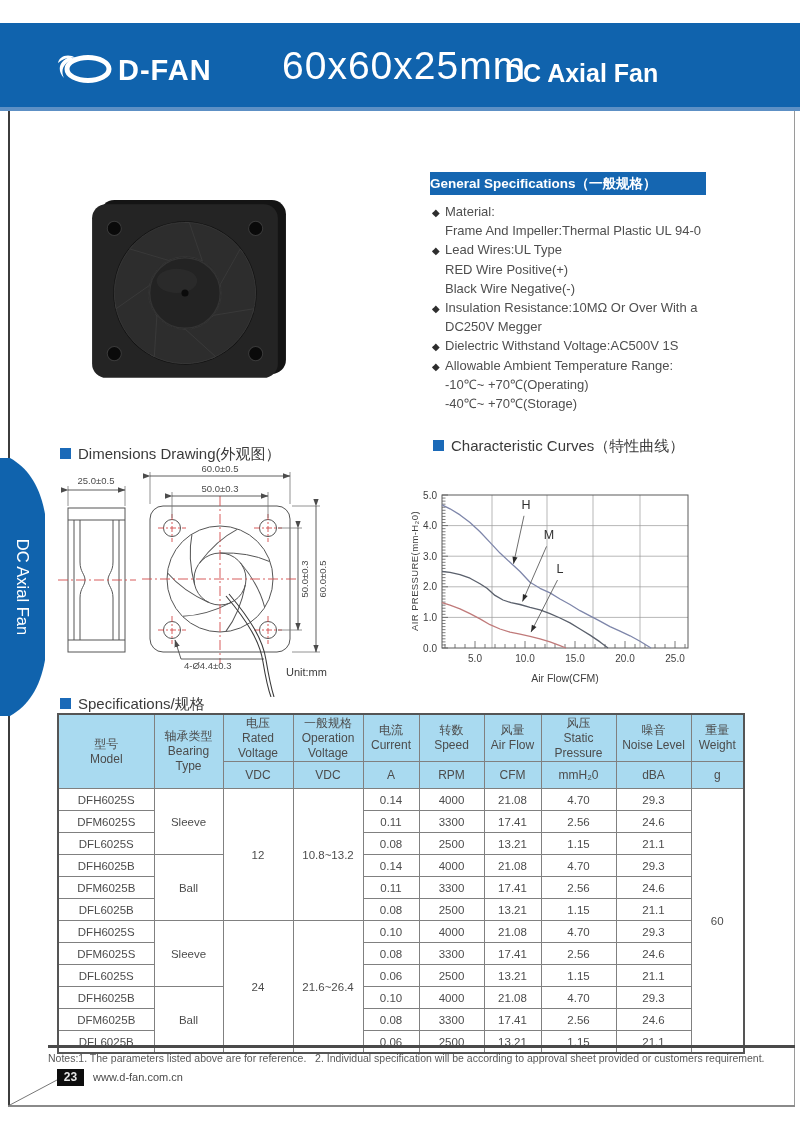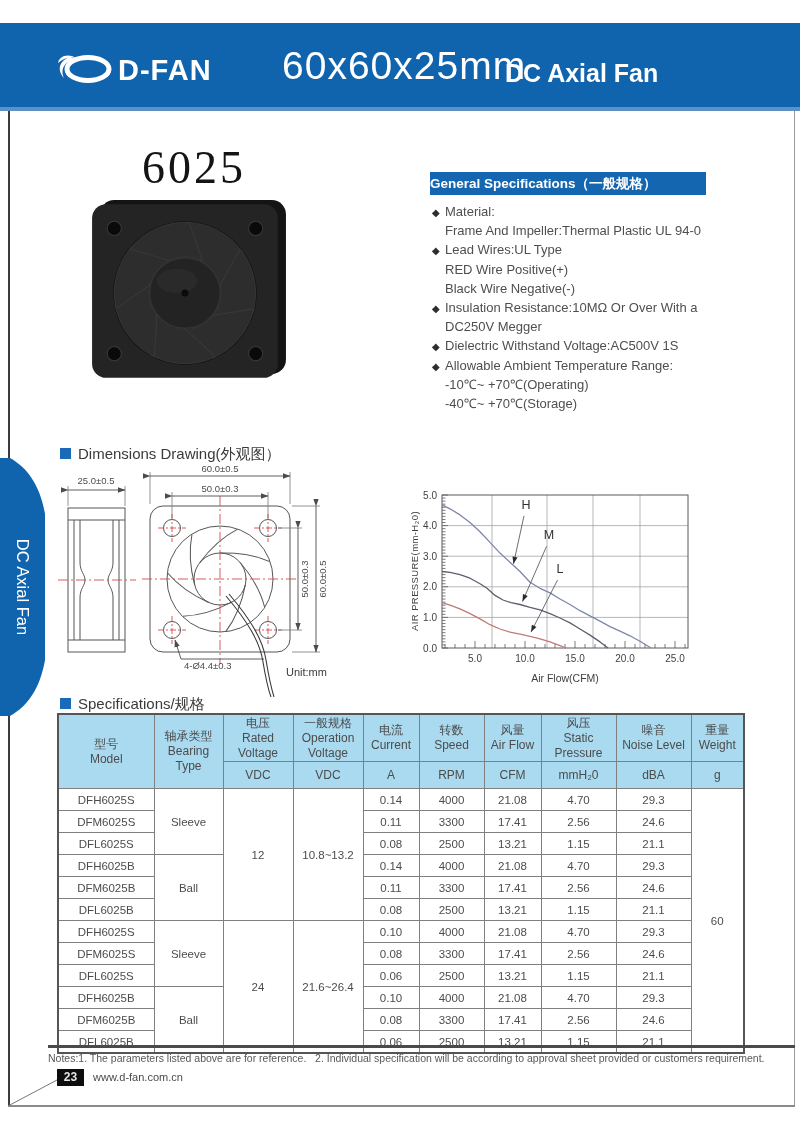--- a/index.html
+++ b/index.html
@@ -72,21 +72,20 @@
 
   <div class="border-left"></div>
   <div class="border-right"></div>
   <div class="border-bottom"></div>
 
   <svg class="side-tab" width="48" height="270" viewBox="0 0 48 270">
     <path d="M0,6 L10,6 C28,16 40,34 45,62 L45,208 C40,236 28,254 10,264 L0,264 Z" fill="#1063ad"></path>
     <text transform="rotate(90)" x="135" y="-17" text-anchor="middle" fill="#ffffff" font-size="16.5">DC Axial Fan</text>
   </svg>
 
-  <div class="model-title">6025</div>
   <svg class="fan-photo" width="207" height="190" viewBox="0 0 205 188">
     <rect x="16" y="2" width="184" height="172" rx="14" fill="#141414"></rect>
     <rect x="8" y="6" width="184" height="172" rx="14" fill="#242424"></rect>
     <circle cx="100" cy="94" r="71" fill="#101010"></circle>
     <g fill="#2d2d2d" stroke="#404040" stroke-width="0.6">
       <path id="bl" d="M100,24 A70,70 0 0 1 157.3,53.8 L135.5,87.7 A36,36 0 0 0 115.2,61.4 Z"></path>
       <use href="#bl" transform="rotate(51.43 100 94)"></use>
       <use href="#bl" transform="rotate(102.86 100 94)"></use>
       <use href="#bl" transform="rotate(154.29 100 94)"></use>
       <use href="#bl" transform="rotate(205.71 100 94)"></use>
@@ -116,20 +115,23 @@
     <div class="gs-line"><span class="gs-bullet">◆</span><span>Insulation Resistance:10MΩ Or Over With a</span></div>
     <div class="gs-line"><span class="gs-bullet"></span><span>DC250V Megger</span></div>
     <div class="gs-line"><span class="gs-bullet">◆</span><span>Dielectric Withstand Voltage:AC500V 1S</span></div>
     <div class="gs-line"><span class="gs-bullet">◆</span><span>Allowable Ambient Temperature Range:</span></div>
     <div class="gs-line"><span class="gs-bullet"></span><span>-10℃~ +70℃(Operating)</span></div>
     <div class="gs-line"><span class="gs-bullet"></span><span>-40℃~ +70℃(Storage)</span></div>
   </div>
 
   <div class="sec-head" style="left:60px;top:445px;">
     <span class="sec-sq"></span><span>Dimensions Drawing(外观图）</span>
+  </div>
+  <div class="sec-head" style="left:433px;top:437px;">
+    <span class="sec-sq"></span><span>Characteristic Curves（特性曲线）</span>
   </div>
 
   <svg class="dim-svg" width="352" height="235" viewBox="0 0 352 235">
     <defs>
       <marker id="ar" markerWidth="9" markerHeight="7" refX="8" refY="3.5" orient="auto">
         <path d="M0,0.5 L8.5,3.5 L0,6.5 Z" fill="#4c4c4c"></path>
       </marker>
     </defs>
 
     <g stroke="#555" fill="none" stroke-width="1">

